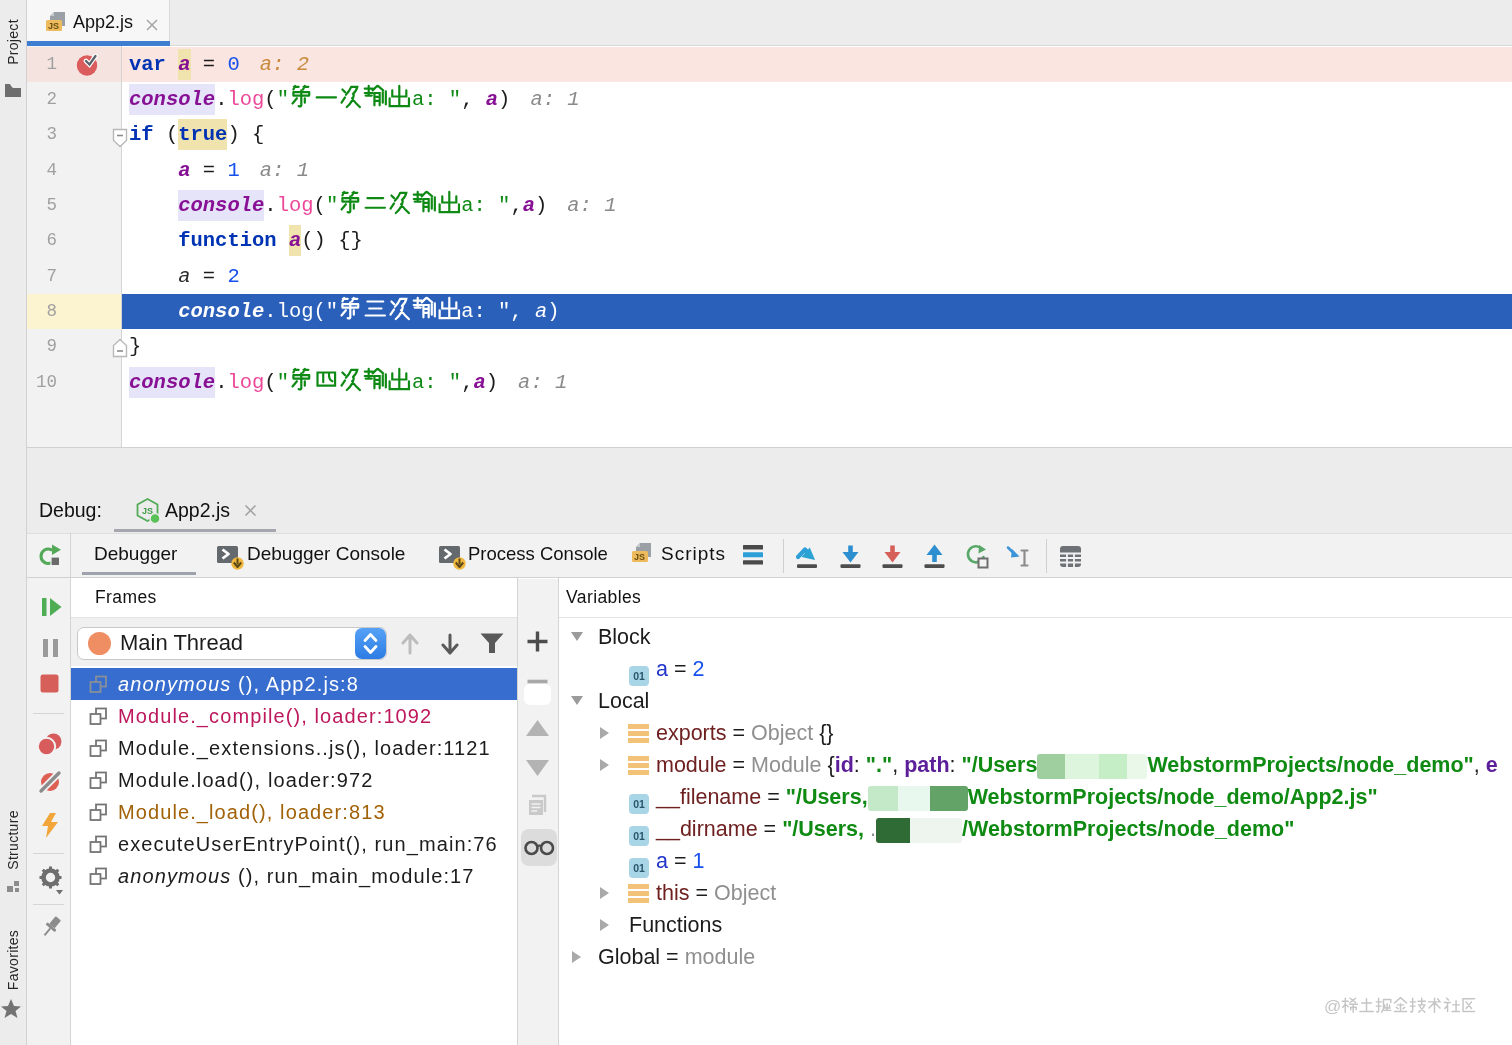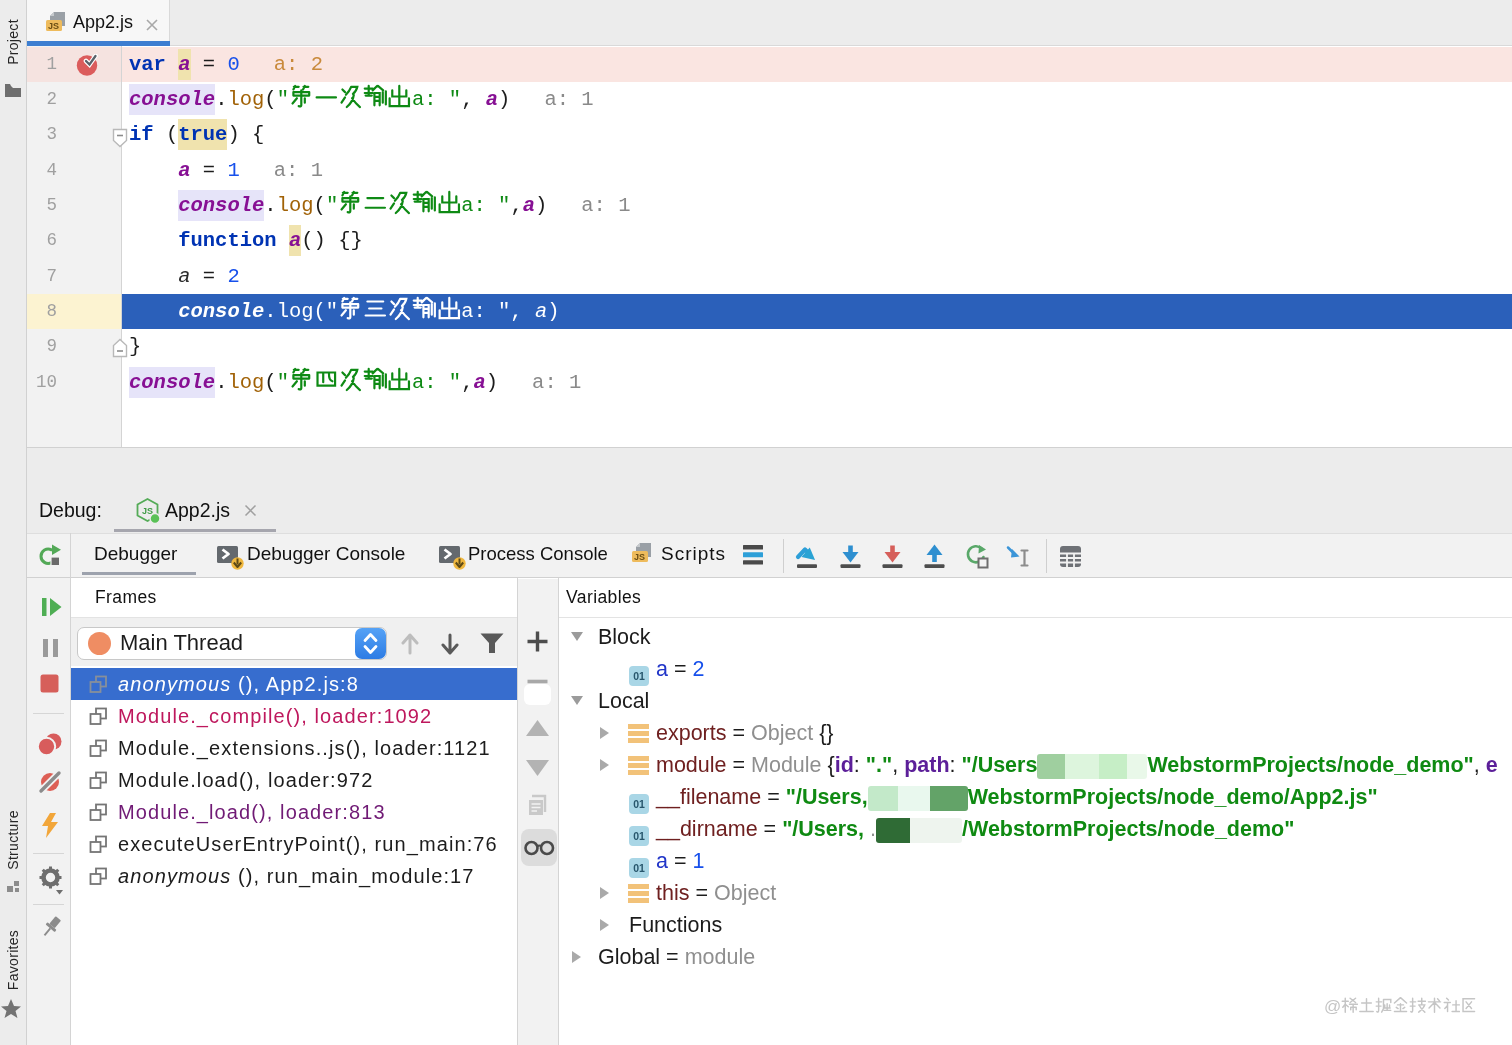--- a/index.html
+++ b/index.html
@@ -1,23 +1,23 @@
 <!DOCTYPE html>
 <html><head><meta charset="utf-8">
 <style>
 *{margin:0;padding:0;box-sizing:border-box}
 html,body{width:1512px;height:1045px;overflow:hidden;background:#fff}
 #app{position:relative;width:1512px;height:1045px;font-family:"Liberation Sans",sans-serif;color:#1c1c1c}
 .a{position:absolute}
 .kw{color:#0033b3;font-weight:bold}
 .num{color:#1750eb}
 .vr{color:#871094;font-style:italic;font-weight:bold}
-.mth{color:#a16207}
+.mth{color:#ec4899}
 .str{color:#0e8a14}
-.hint{color:#8a8a8a;margin-left:34px}
+.hint{color:#8a8a8a;font-style:italic;margin-left:20px}
 .chipY{background:#f0e3ae;padding:4px 0}
 .chipL{background:#e6e4f9;padding:4px 0}
 .line{position:absolute;left:121px;right:0;height:35.33px;line-height:35.33px;white-space:pre;font-family:"Liberation Mono",monospace;font-size:20.5px;padding-left:8px}
 .gnum{position:absolute;width:30px;text-align:right;left:27px;height:35.33px;line-height:35.33px;font-family:"Liberation Mono",monospace;font-size:17.5px;color:#a0a0a0}
 .cjk{width:24.6px;height:25px;vertical-align:-4.5px;fill:none}
 .vrow{position:absolute;height:32px;line-height:32px;font-size:21.5px;white-space:pre}
 .frow{position:absolute;height:32px;line-height:32px;font-size:20px;letter-spacing:1.1px;white-space:nowrap;left:71px;width:446px;overflow:hidden}
 .tw{color:#262626;font-size:14px;letter-spacing:.3px}
 .wavy{text-decoration-style:wavy;text-decoration-color:#bdbdbd;text-decoration-thickness:1px;text-underline-offset:5px}
 .mar{color:#6f2020}
@@ -380,21 +380,21 @@
           <rect x="2.5" y="8" width="10" height="10" fill="#fff" stroke="#757575" stroke-width="1.8"></rect>
         </svg>Module._compile(), loader:1092</div>
   <div class="frow" style="top:732px;color:#1c1c1c;padding-left:17px"><svg width="21" height="21" style="vertical-align:-4px;margin-right:9px">
           <rect x="8" y="2.5" width="10" height="10" fill="none" stroke="#757575" stroke-width="1.8"></rect>
           <rect x="2.5" y="8" width="10" height="10" fill="#fff" stroke="#757575" stroke-width="1.8"></rect>
         </svg>Module._extensions..js(), loader:1121</div>
   <div class="frow" style="top:764px;color:#1c1c1c;padding-left:17px"><svg width="21" height="21" style="vertical-align:-4px;margin-right:9px">
           <rect x="8" y="2.5" width="10" height="10" fill="none" stroke="#757575" stroke-width="1.8"></rect>
           <rect x="2.5" y="8" width="10" height="10" fill="#fff" stroke="#757575" stroke-width="1.8"></rect>
         </svg>Module.load(), loader:972</div>
-  <div class="frow" style="top:796px;color:#701a75;padding-left:17px"><svg width="21" height="21" style="vertical-align:-4px;margin-right:9px">
+  <div class="frow" style="top:796px;color:#a16207;padding-left:17px"><svg width="21" height="21" style="vertical-align:-4px;margin-right:9px">
           <rect x="8" y="2.5" width="10" height="10" fill="none" stroke="#757575" stroke-width="1.8"></rect>
           <rect x="2.5" y="8" width="10" height="10" fill="#fff" stroke="#757575" stroke-width="1.8"></rect>
         </svg>Module._load(), loader:813</div>
   <div class="frow" style="top:828px;color:#1c1c1c;padding-left:17px"><svg width="21" height="21" style="vertical-align:-4px;margin-right:9px">
           <rect x="8" y="2.5" width="10" height="10" fill="none" stroke="#757575" stroke-width="1.8"></rect>
           <rect x="2.5" y="8" width="10" height="10" fill="#fff" stroke="#757575" stroke-width="1.8"></rect>
         </svg>executeUserEntryPoint(), run_main:76</div>
   <div class="frow" style="top:860px;color:#1c1c1c;padding-left:17px"><svg width="21" height="21" style="vertical-align:-4px;margin-right:9px">
           <rect x="8" y="2.5" width="10" height="10" fill="none" stroke="#757575" stroke-width="1.8"></rect>
           <rect x="2.5" y="8" width="10" height="10" fill="#fff" stroke="#757575" stroke-width="1.8"></rect>

